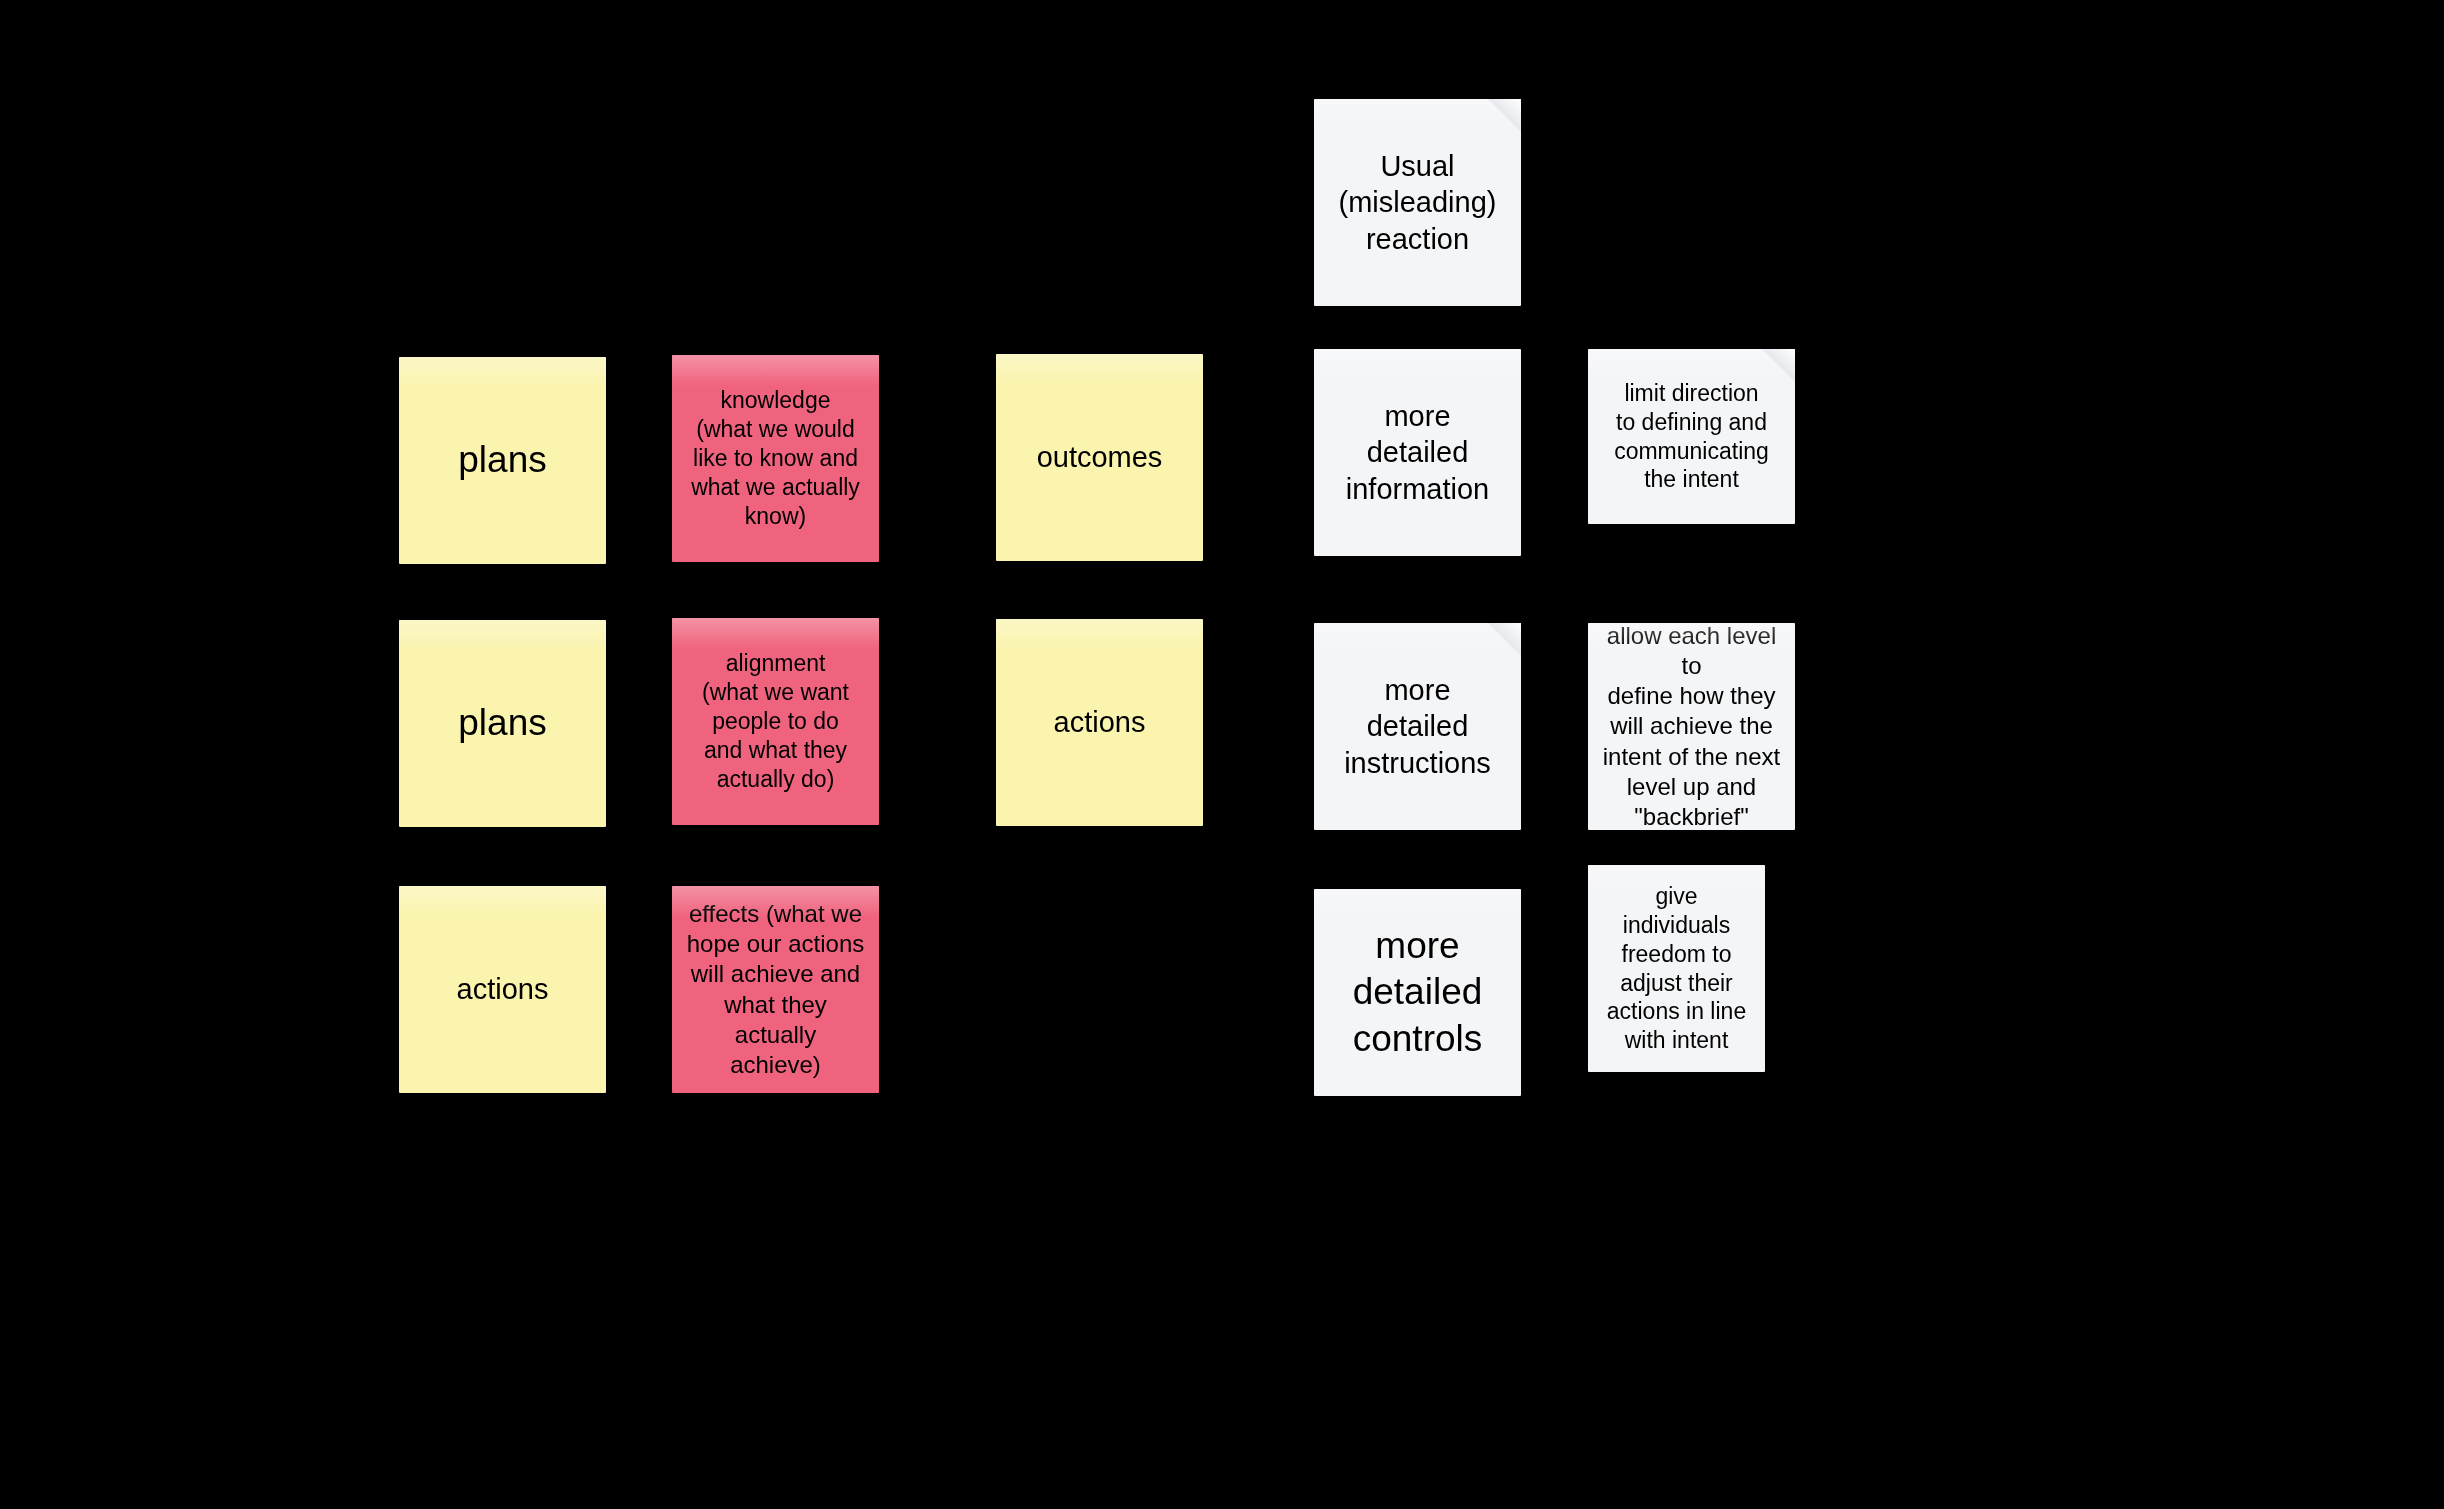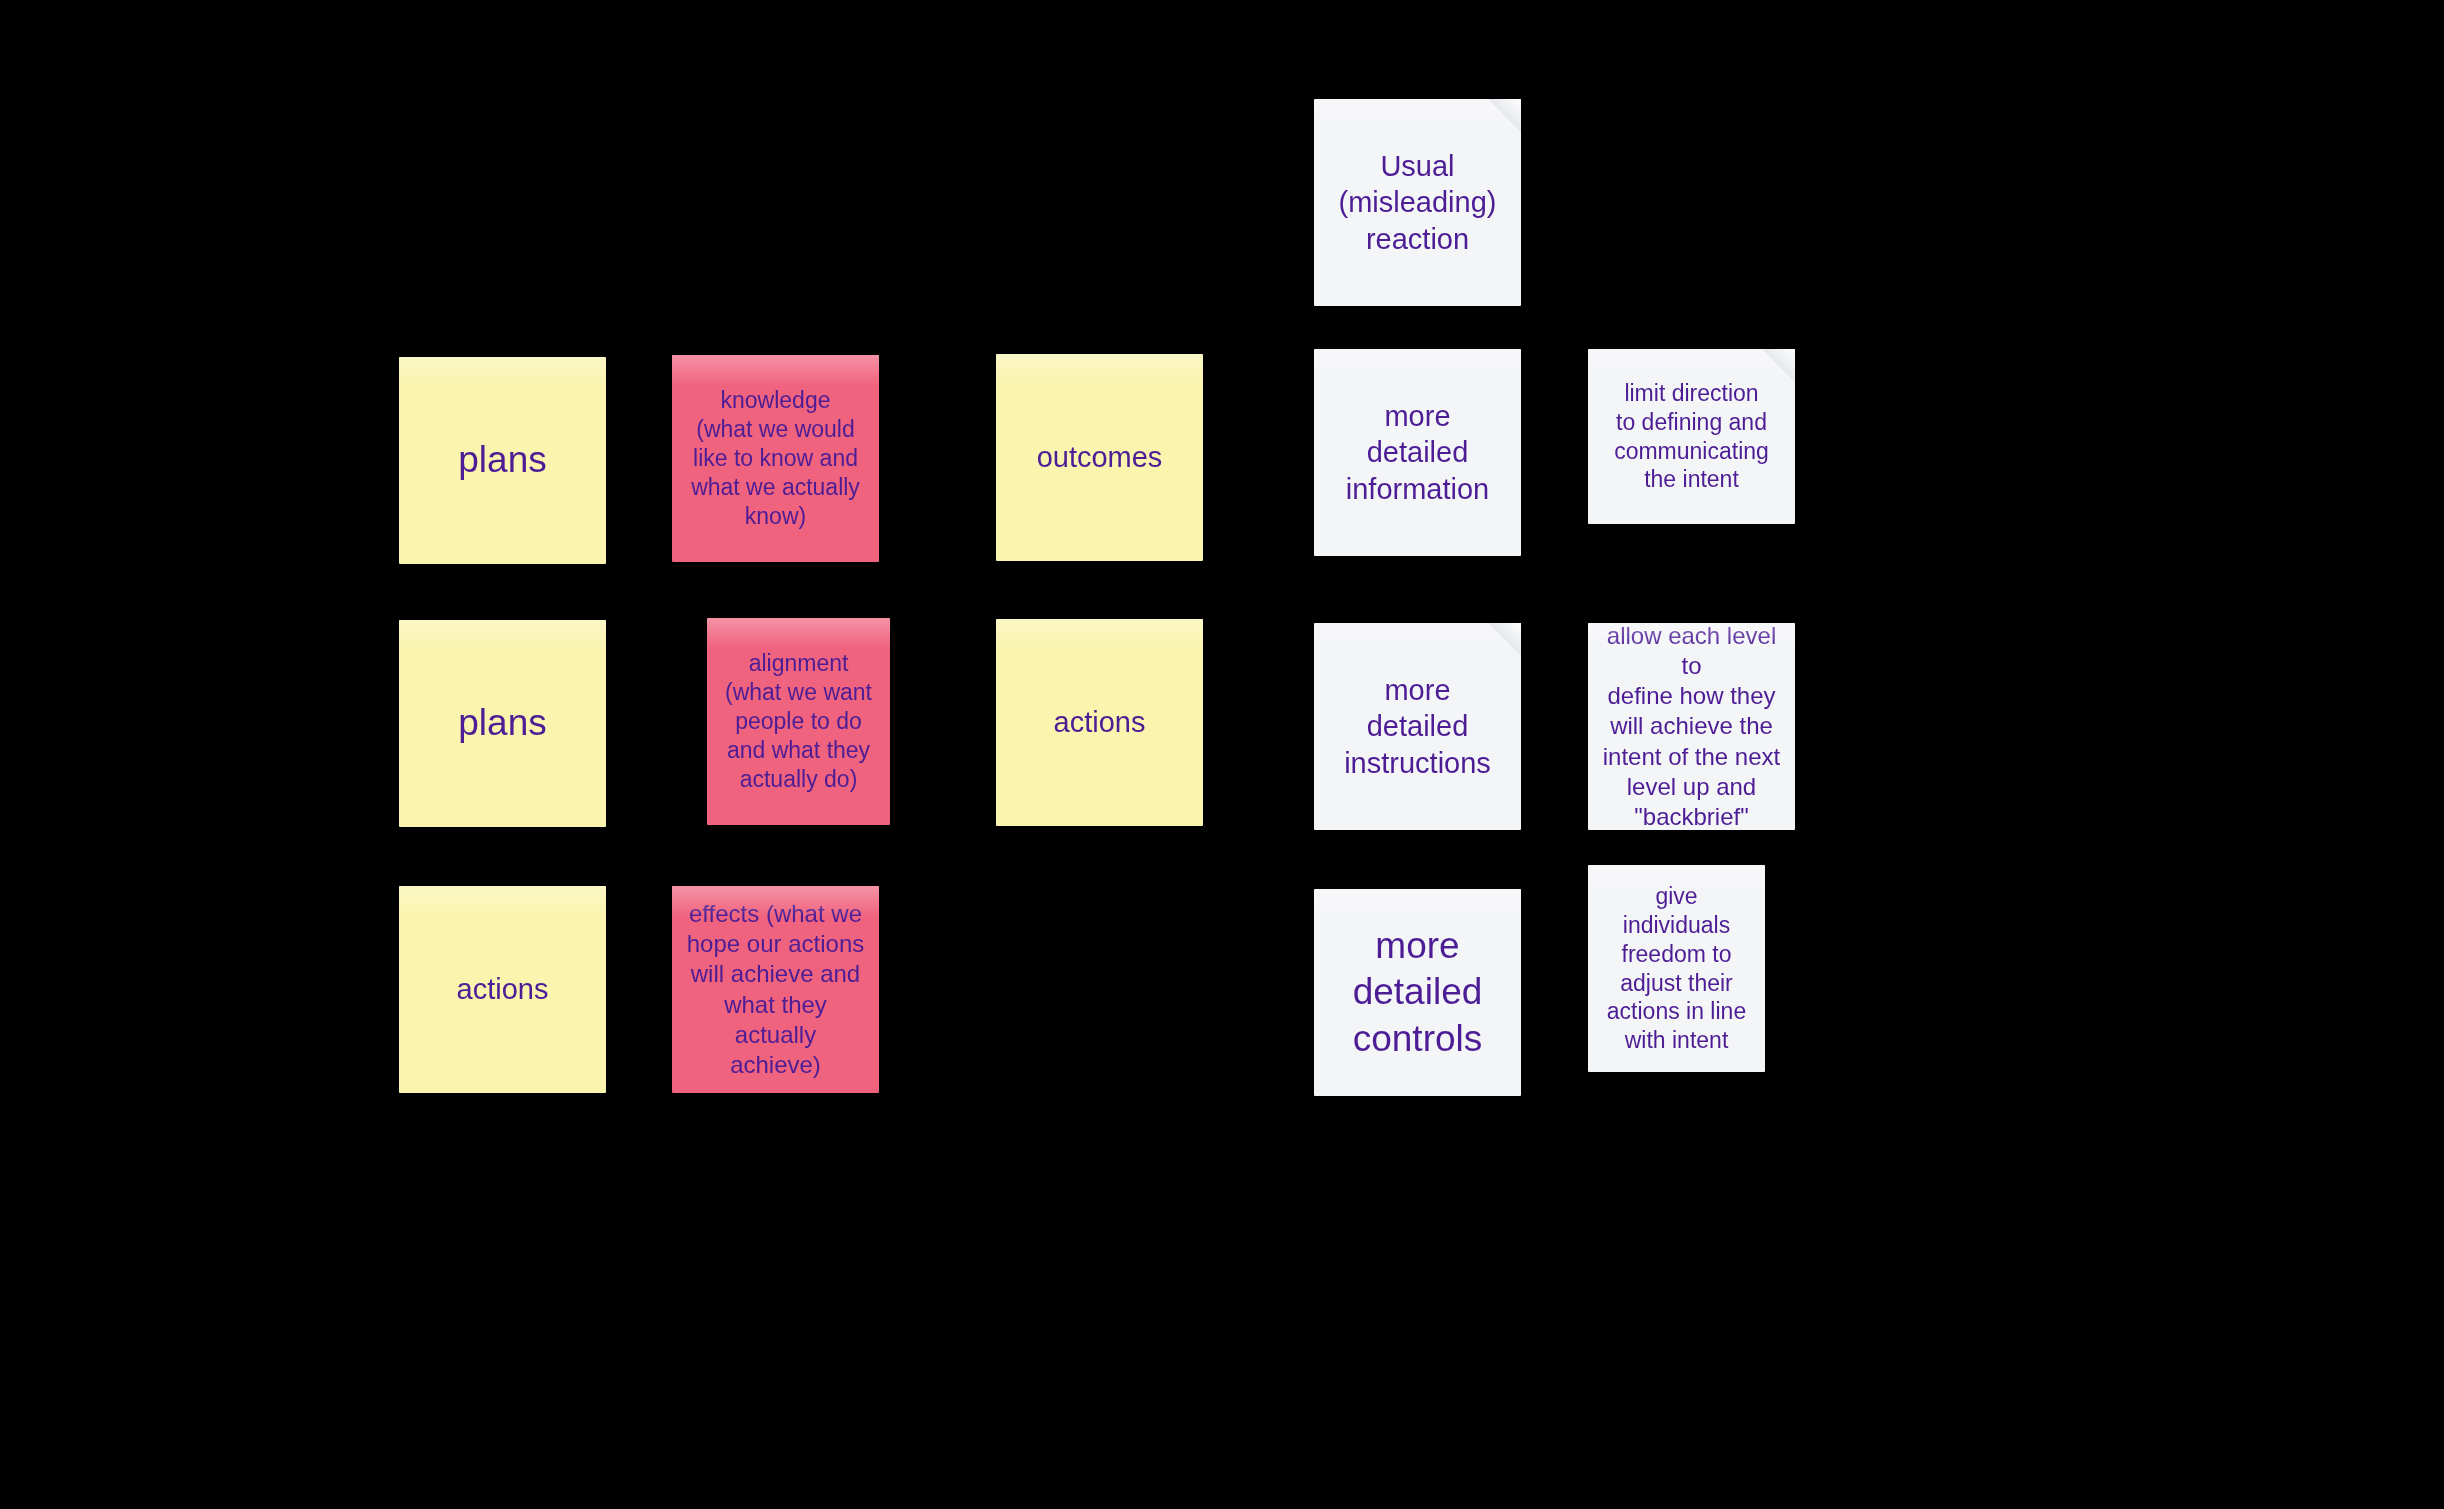--- a/index.html
+++ b/index.html
@@ -25,21 +25,21 @@
   .note {
     position: absolute;
     width: 207px;
     height: 207px;
     box-sizing: border-box;
     display: flex;
     align-items: center;
     justify-content: center;
     text-align: center;
     padding: 9.6px 11.5px;
-    color: #4c1d95;
+    color: #000000;
     line-height: 1.26;
     border-radius: 1px;
   }
 
   .note .note-text {
     display: block;
     width: 100%;
     white-space: pre-line;
   }
 
@@ -136,21 +136,21 @@
       <span class="note-text t-small">limit direction
 to defining and
 communicating
 the intent</span>
     </div>
     <div class="note c-yellow" style="left: 375px; top: 620px; width: 207px; height: 207px;">
       <div class="note-shadow"></div>
       <div class="note-sheen"></div>
       <span class="note-text t-big">plans</span>
     </div>
-    <div class="note c-pink" style="left: 707px; top: 618px; width: 183px; height: 207px;">
+    <div class="note c-pink" style="left: 672px; top: 618px; width: 207px; height: 207px;">
       <div class="note-shadow"></div>
       <div class="note-sheen"></div>
       <span class="note-text t-small">alignment
 (what we want
 people to do
 and what they
 actually do)</span>
     </div>
     <div class="note c-yellow" style="left: 972px; top: 619px; width: 207px; height: 207px;">
       <div class="note-shadow"></div>

